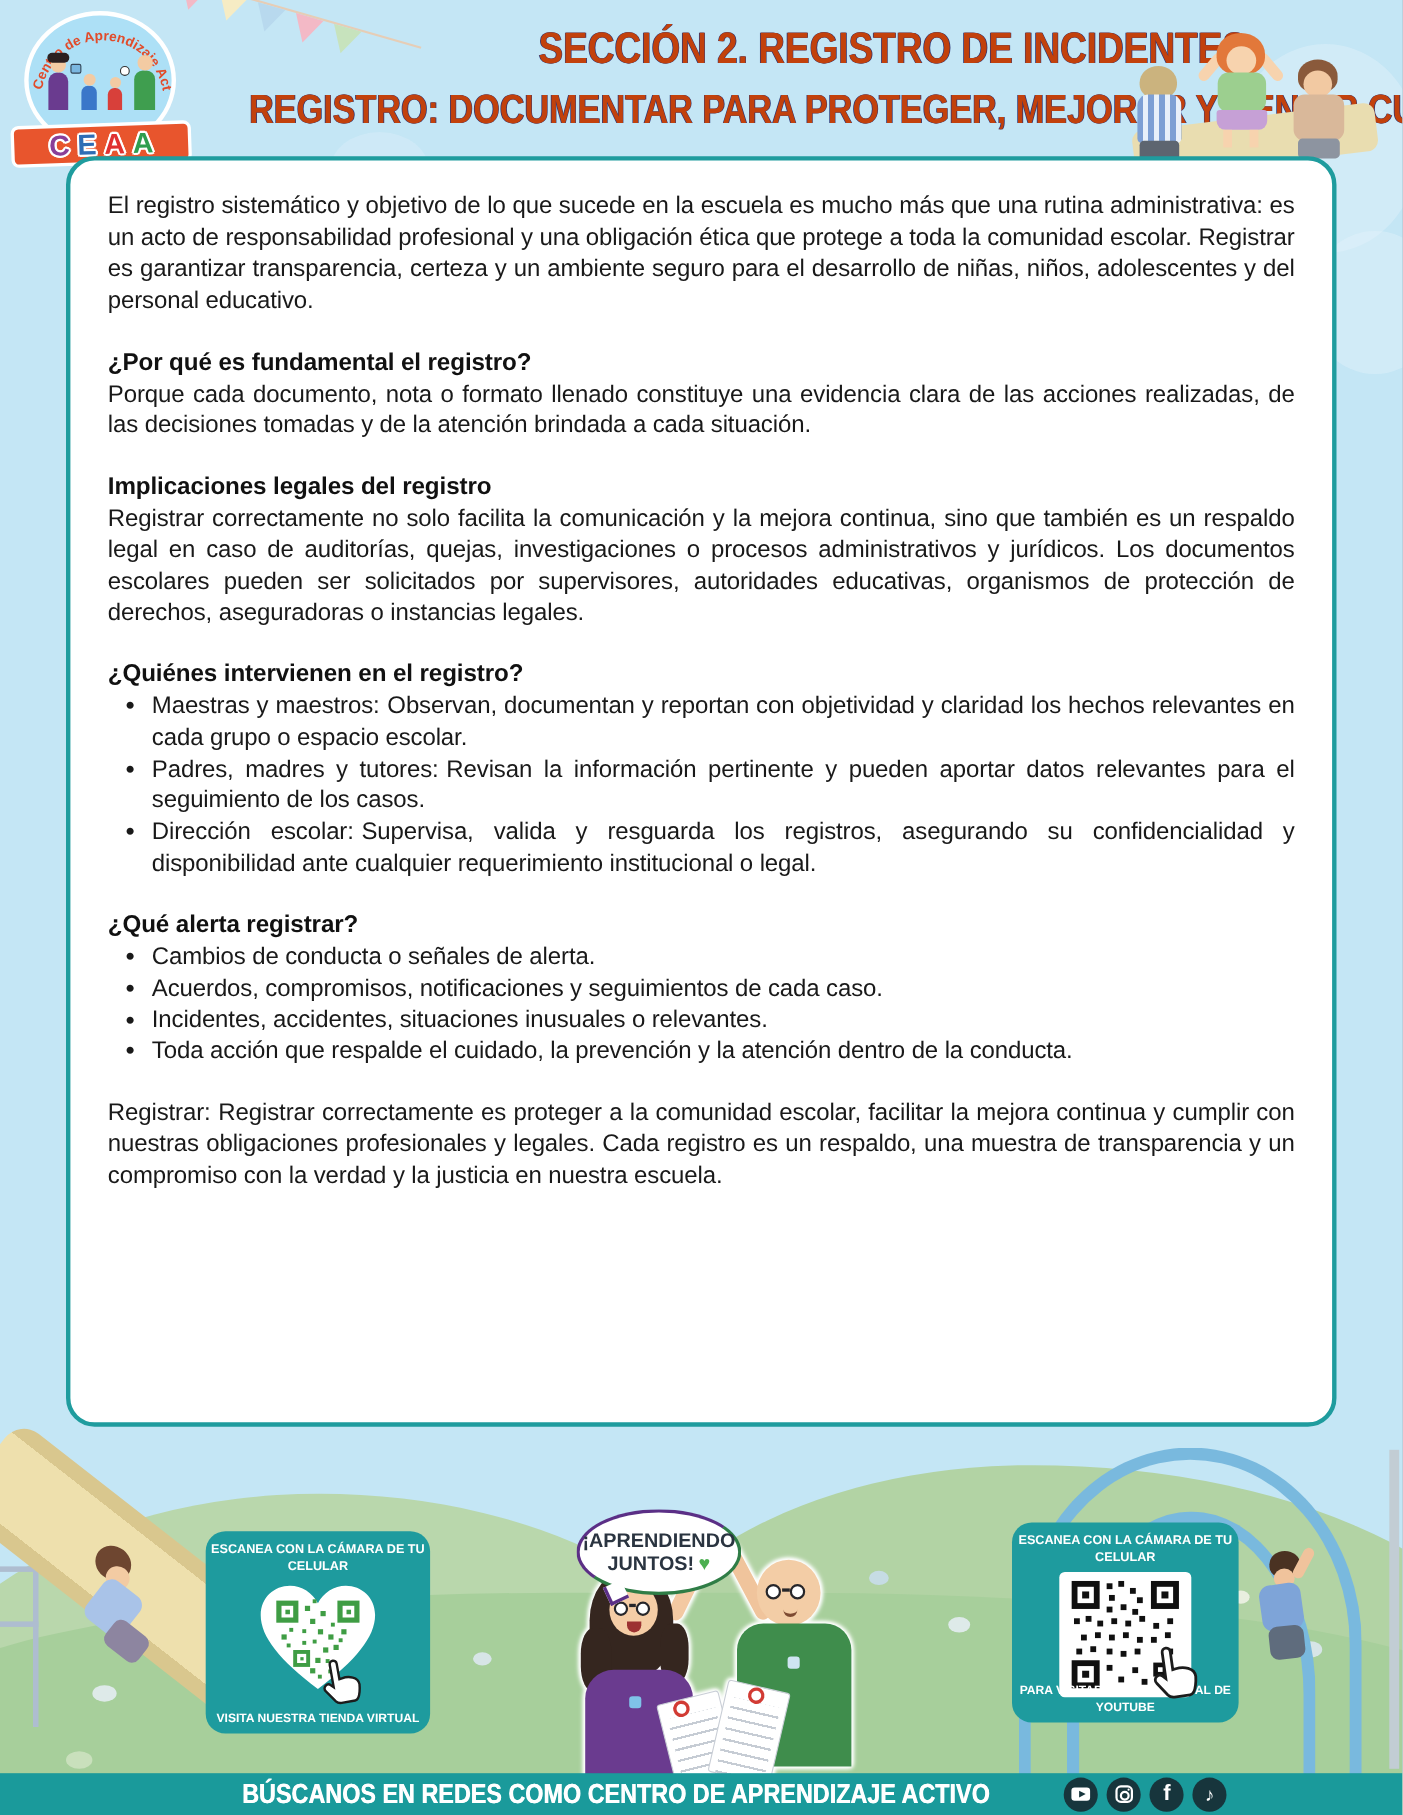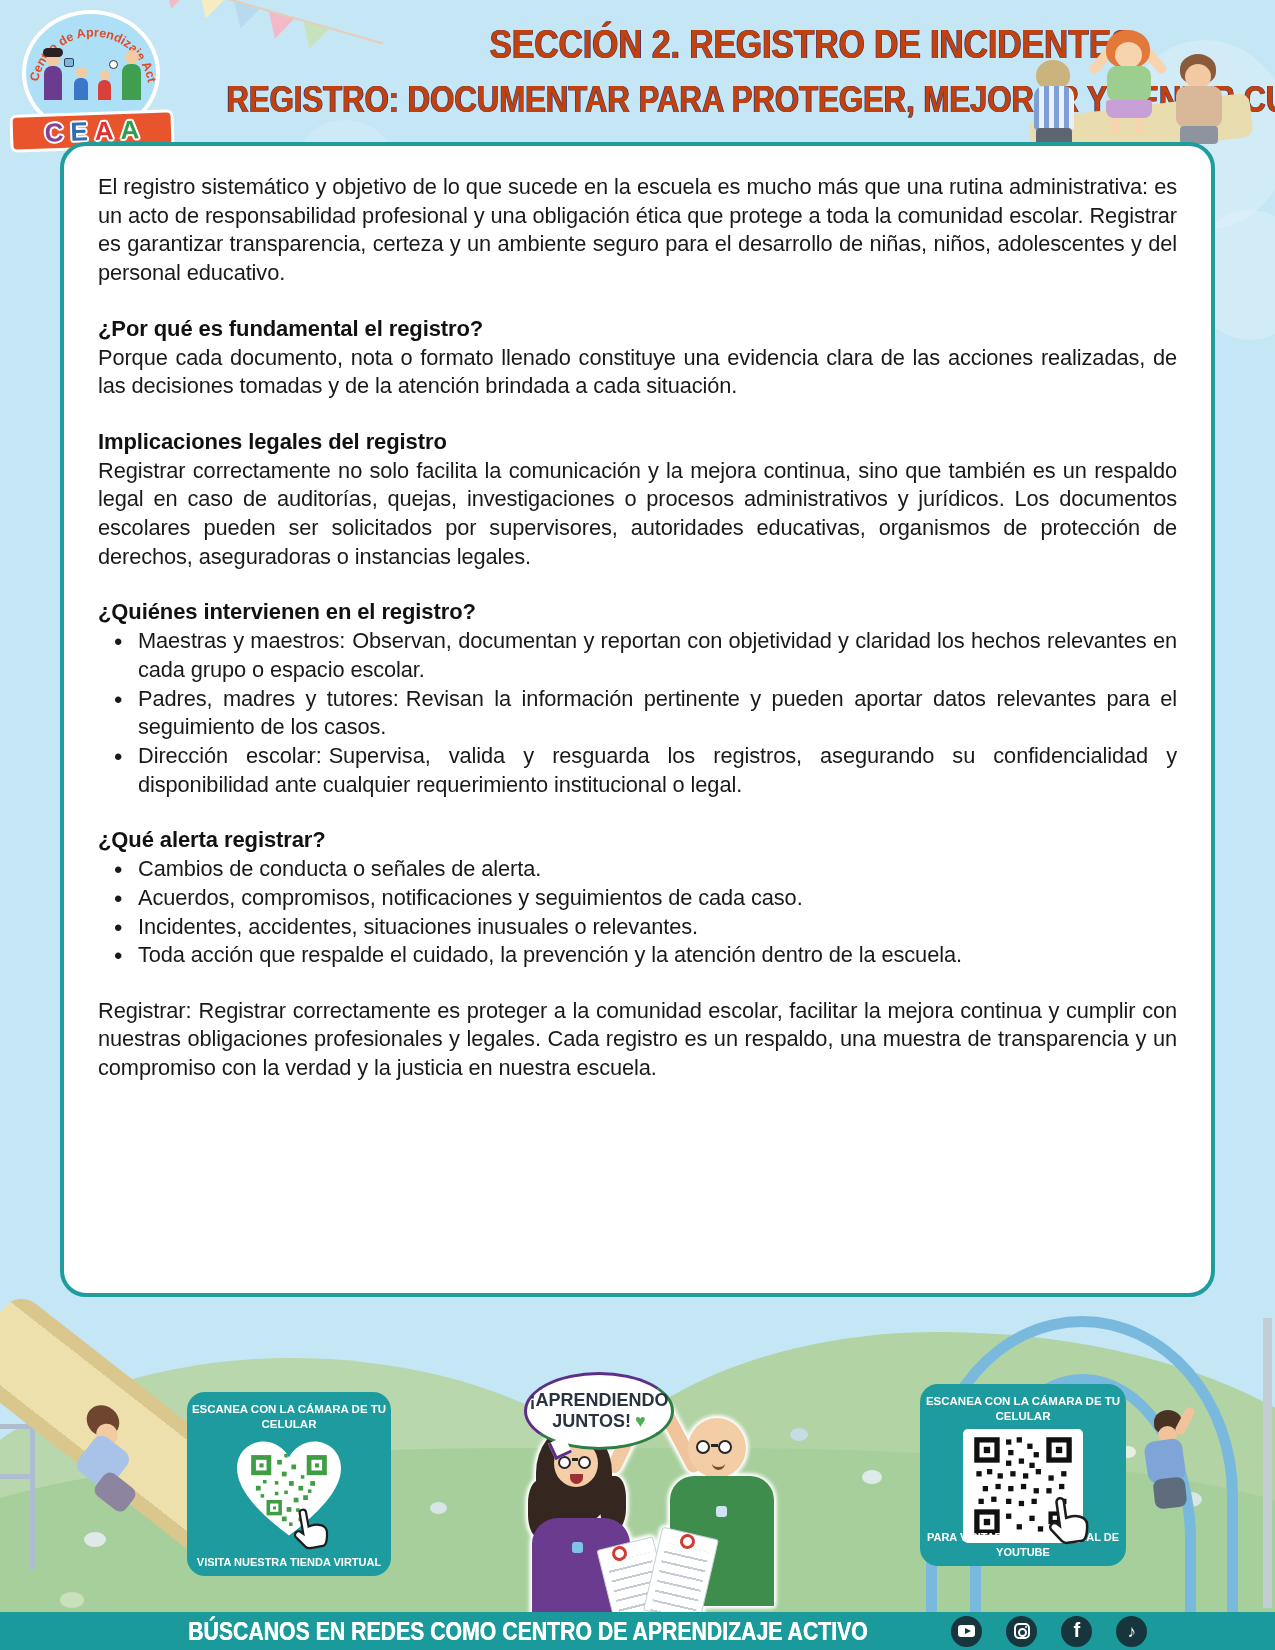--- a/index.html
+++ b/index.html
@@ -75,21 +75,21 @@
   .bubble .heart { color:#4caf50; margin-left:4px; }
   .duo { position:absolute; left:520px; top:278px; width:270px; height:235px; z-index:2;
     filter:drop-shadow(0 0 2px #fff) drop-shadow(0 0 2px #fff) drop-shadow(0 0 1px #fff); }
   .duo div { position:absolute; }
   .paper { background:#fff; border:1.5px solid #c9ced6; border-radius:3px;
     background-image:repeating-linear-gradient(180deg, transparent 0 8px, #c6ccd4 8px 10px);
     background-size:80% 100%; background-position:center 14px; background-repeat:no-repeat; }
   .ring { border:3px solid #d23b34; border-radius:50%; background:transparent; }
   
   .bottombar { position:absolute; left:0; top:1612px; width:1275px; height:38px; background:#1a9a9b; z-index:10;
-    display:flex; align-items:center; justify-content:center; gap:24px; }
+    display:flex; align-items:center; justify-content:center; gap:8px; }
   .bar-label { color:#fff; font-weight:bold; font-size:25px; display:inline-block; transform:scaleX(.85);
     text-shadow:.5px 0 0 #fff; white-space:nowrap; }
   .icircle { width:31px; height:31px; border-radius:50%; background:#17353c;
     display:flex; align-items:center; justify-content:center; }
   .yt { width:17px; height:12px; background:#fff; border-radius:3px; position:relative; }
   .yt::after { content:""; position:absolute; left:6.5px; top:2.5px; border-left:6px solid #17353c;
     border-top:3.5px solid transparent; border-bottom:3.5px solid transparent; }
   .ig { width:16px; height:16px; border:2px solid #fff; border-radius:5px; position:relative; display:block; }
   .ig::after { content:""; position:absolute; left:2.5px; top:2.5px; width:5px; height:5px; border:2px solid #fff; border-radius:50%; }
   .ig .igdot { position:absolute; right:.5px; top:.5px; width:2.5px; height:2.5px; background:#fff; border-radius:50%; }
@@ -189,21 +189,21 @@
       <li><strong class="lead">Maestras y maestros:</strong><span>Observan, documentan y reportan con objetividad y claridad los hechos relevantes en cada grupo o espacio escolar.</span></li>
       <li><strong class="lead">Padres, madres y tutores:</strong><span>Revisan la información pertinente y pueden aportar datos relevantes para el seguimiento de los casos.</span></li>
       <li><strong class="lead">Dirección escolar:</strong><span>Supervisa, valida y resguarda los registros, asegurando su confidencialidad y disponibilidad ante cualquier requerimiento institucional o legal.</span></li>
     </ul>
 
     <h3 class="sec">¿Qué alerta registrar?</h3>
     <ul class="block">
       <li><span>Cambios de conducta o señales de alerta.</span></li>
       <li><span>Acuerdos, compromisos, notificaciones y seguimientos de cada caso.</span></li>
       <li><span>Incidentes, accidentes, situaciones inusuales o relevantes.</span></li>
-      <li><span>Toda acción que respalde el cuidado, la prevención y la atención dentro de la escuela.</span></li>
+      <li><span>Toda acción que respalde el cuidado, la prevención y la atención dentro de la conducta.</span></li>
     </ul>
 
     <p class="block"><strong class="lead">Registrar:</strong><span>Registrar correctamente es proteger a la comunidad escolar, facilitar la mejora continua y cumplir con nuestras obligaciones profesionales y legales. Cada registro es un respaldo, una muestra de transparencia y un compromiso con la verdad y la justicia en nuestra escuela.</span></p>
   </div>
 
   <div class="scene">
 
     <div class="hill" style="left:-100px;top:218px;width:780px;height:380px;background:#b9d7ac;border-radius:50% 50% 0 0/65% 60% 0 0;"></div>
     <div class="hill" style="left:560px;top:192px;width:840px;height:400px;background:#b2d3a4;border-radius:45% 55% 0 0/55% 60% 0 0;"></div>
     <div class="hill" style="left:-60px;top:308px;width:1420px;height:260px;background:#a7cf9b;border-radius:40% 45% 0 0/35% 40% 0 0;"></div>

